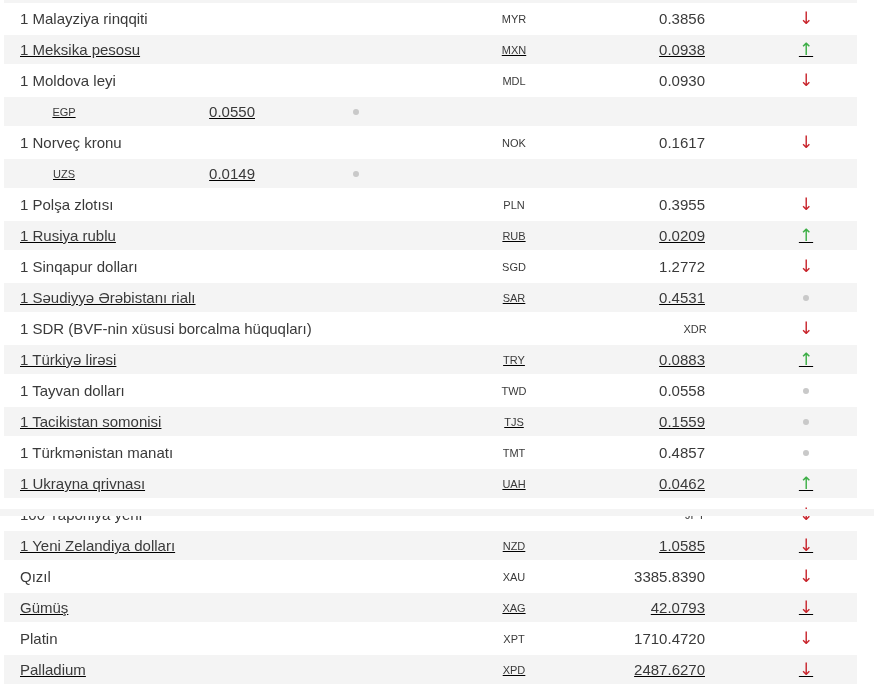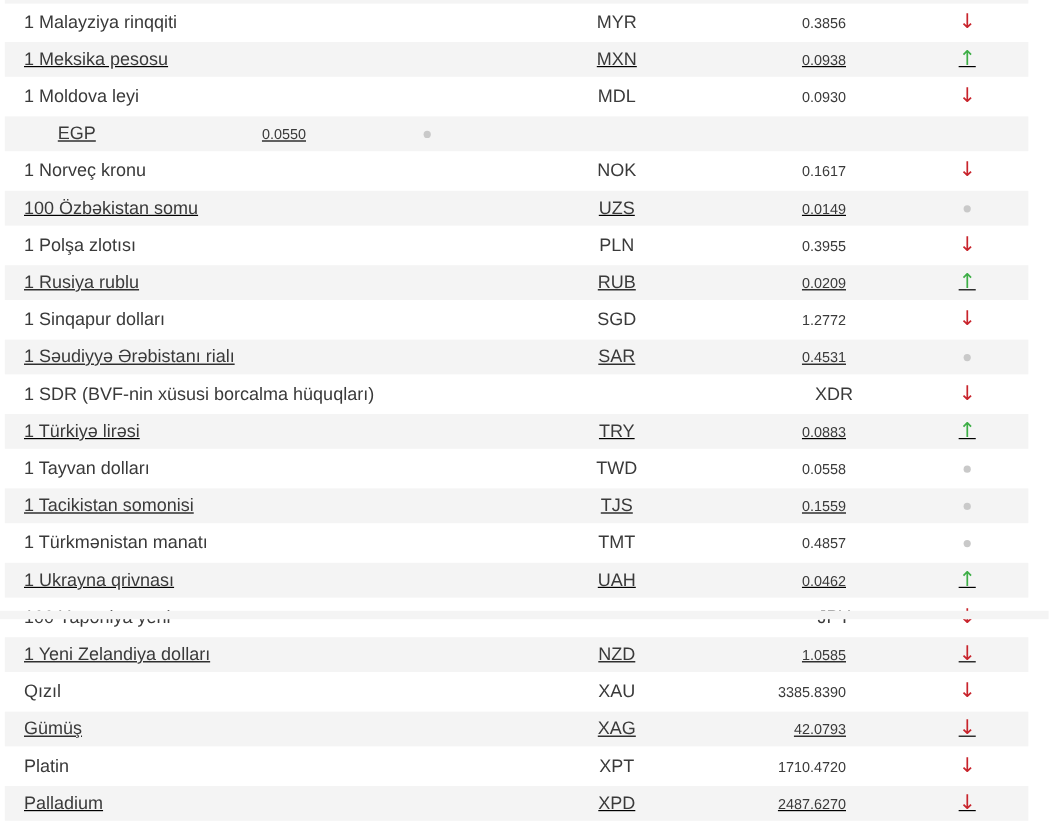--- a/index.html
+++ b/index.html
@@ -40,29 +40,29 @@
     flex: 1 1 auto;
     padding-left: 16px;
     font-size: 15px;
     color: var(--text, #3a3a3a);
     white-space: nowrap;
     overflow: hidden;
   }
   .c-code {
     flex: 0 0 120px;
     text-align: center;
-    font-size: 15px;
+    font-size: 11px;
     color: var(--text, #3a3a3a);
   }
   .c-rate {
     flex: 0 0 181px;
     box-sizing: border-box;
     padding-right: 50px;
     text-align: right;
-    font-size: 12px;
+    font-size: 15px;
     color: var(--text, #3a3a3a);
   }
   .c-trend {
     flex: 0 0 102px;
     display: flex;
     justify-content: center;
     align-items: center;
   }
   .arrow {
     font-size: 17px;
@@ -125,21 +125,20 @@
       </div>
       <div class="row">
         <span class="c-name">1 Norveç kronu</span>
         <span class="c-code">NOK</span>
         <span class="c-rate">0.1617</span>
         <span class="c-trend">
           <span class="arrow down">↓</span>
         </span>
       </div>
       <div class="row alt">
-        <span class="c-name">100 Özbəkistan somu</span>
         <span class="c-code">UZS</span>
         <span class="c-rate">0.0149</span>
         <span class="c-trend">
           <span class="dot"></span>
         </span>
       </div>
       <div class="row">
         <span class="c-name">1 Polşa zlotısı</span>
         <span class="c-code">PLN</span>
         <span class="c-rate">0.3955</span>

